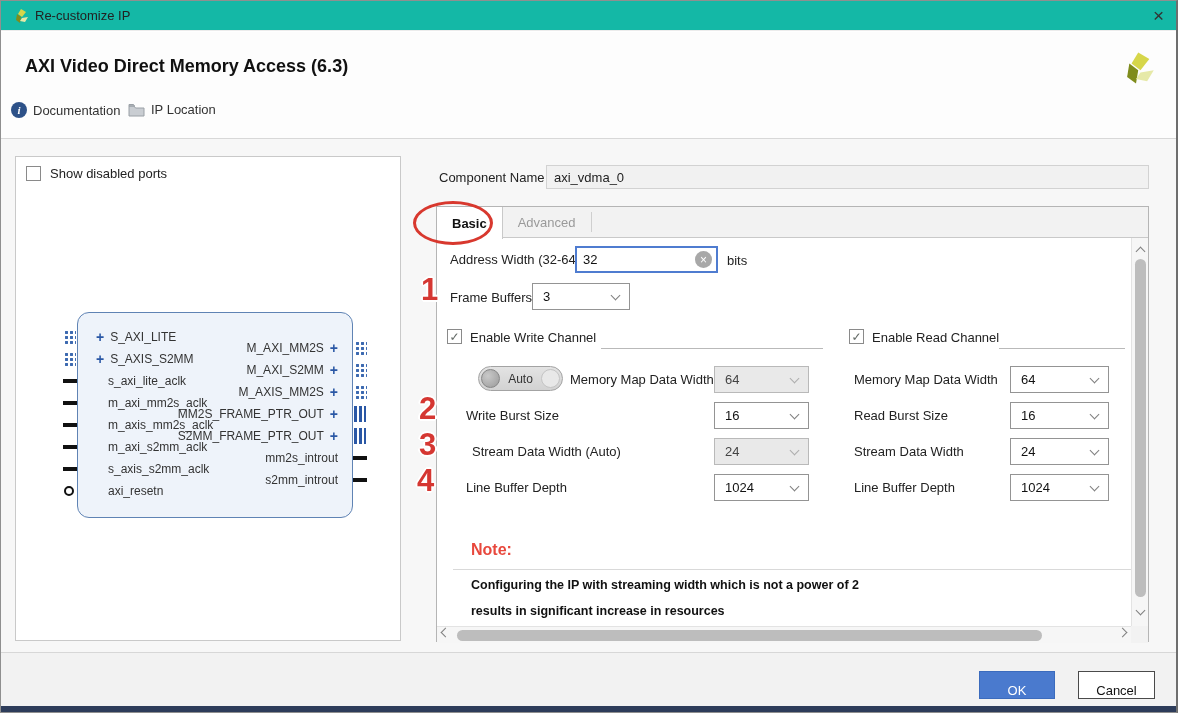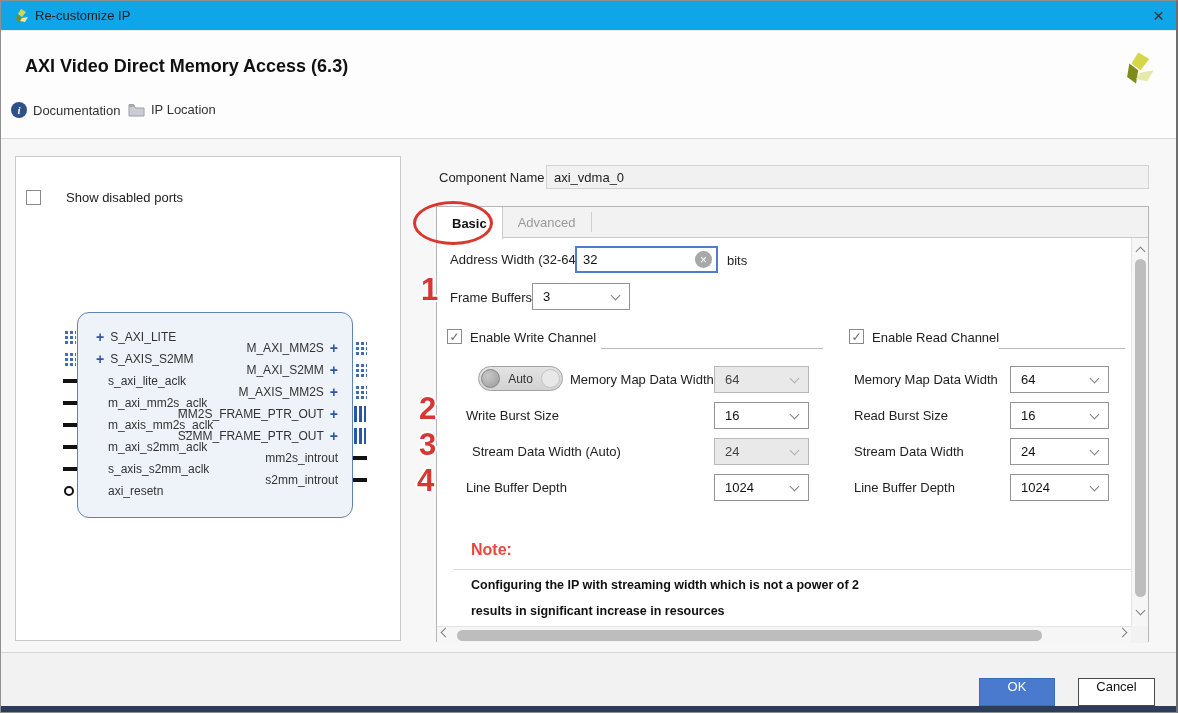--- a/index.html
+++ b/index.html
@@ -1,33 +1,33 @@
 <!DOCTYPE html>
 <html><head>
 <meta charset="utf-8">
 <style>
   * { margin:0; padding:0; box-sizing:border-box; }
   body { background:#ddd; font-family:"Liberation Sans", sans-serif; }
   .window{position:relative;width:1178px;height:713px;background:#fff;border:1px solid #8f8f8f;border-right:2px solid #6e6e6e;overflow:hidden;}
   
-  .titlebar{position:absolute;top:0;left:0;right:0;height:30px;background:#0ea5e9;border-bottom:1px solid #ececec;}
+  .titlebar{position:absolute;top:0;left:0;right:0;height:30px;background:#14b8a6;border-bottom:1px solid #ececec;}
   .titlebar .ttl{position:absolute;left:34px;top:7px;font-size:13px;color:#222;}
   .logo-sm{position:absolute;left:10px;top:6px;}
   .close-btn{position:absolute;right:12px;top:3px;font-size:19px;color:#333;cursor:pointer;line-height:24px;}
   
   .header{position:absolute;top:31px;left:0;right:0;height:107px;background:#fdfdfd;border-bottom:1px solid #d8d8d8;}
   .header .h-title{position:absolute;left:24px;top:24px;font-size:18px;font-weight:bold;color:#111;}
   .link-row{position:absolute;display:flex;align-items:center;gap:6px;font-size:13px;color:#333;cursor:pointer;}
   .info-ic{width:16px;height:16px;border-radius:50%;background:#2d5188;color:#fff;font-size:11px;font-weight:bold;display:flex;align-items:center;justify-content:center;font-family:"Liberation Serif",serif;font-style:italic;}
   .logo-lg{position:absolute;right:20px;top:16px;}
   
   .main{position:absolute;top:138px;left:0;right:0;height:513px;background:#f7f7f7;}
   
   .left-panel{position:absolute;left:14px;top:17px;width:386px;height:485px;background:#fff;border:1px solid #c9c9c9;}
-  .cb-row{position:absolute;left:10px;top:9px;display:flex;align-items:center;gap:25px;font-size:13px;color:#222;margin-top:24px;}
+  .cb-row{position:absolute;left:10px;top:9px;display:flex;align-items:center;gap:9px;font-size:13px;color:#222;}
   .cb{width:15px;height:15px;border:1px solid #8a8a8a;background:#fff;display:flex;align-items:center;justify-content:center;font-size:12px;color:#636a66;cursor:pointer;}
   .diagram-box{position:absolute;left:61px;top:155px;width:276px;height:206px;background:#eef3fa;border:1px solid #5f83b4;border-radius:12px;}
   .port-l{position:absolute;left:18px;height:16px;display:flex;align-items:center;gap:6px;font-size:12px;color:#333;white-space:nowrap;}
   .port-l.noplus{left:30px;text-align:right;}
   .port-r{position:absolute;right:14px;height:16px;display:flex;align-items:center;gap:6px;font-size:12px;color:#333;white-space:nowrap;}
   .plus{color:#2a57a5;font-weight:bold;font-size:14px;line-height:12px;}
   .stub{position:absolute;width:13px;height:15px;}
   .stub.dots{background-image:radial-gradient(circle,#3c69b0 1.4px,transparent 1.6px);background-size:5px 5px;background-position:1px 1px;}
   .stub.bars{width:12px;height:16px;background:repeating-linear-gradient(90deg,#2a57a5 0 3px,transparent 3px 5px);}
   .stub.wire{width:14px;height:4px;background:#111;}
@@ -67,21 +67,21 @@
   .hscroll{position:absolute;left:0;top:419px;width:696px;height:17px;background:#f6f6f6;border-top:1px solid #e3e3e3;}
   .hthumb{position:absolute;left:20px;top:3px;width:585px;height:11px;background:#bdbdbd;border-radius:6px;cursor:pointer;}
   .harrow{position:absolute;top:5px;cursor:pointer;}
   .scroll-corner{position:absolute;right:0;top:419px;width:17px;height:17px;background:#f2f2f2;}
   
   .red-ellipse{position:absolute;left:412px;top:62px;width:80px;height:44px;border:3px solid #d8382e;border-radius:50%;z-index:30;pointer-events:none;}
   .red-num{position:absolute;font-size:31px;font-weight:bold;color:#d53732;z-index:30;line-height:1;
     text-shadow:-2px 0 #fff,2px 0 #fff,0 -2px #fff,0 2px #fff,-1px -1px #fff,1px 1px #fff,-1px 1px #fff,1px -1px #fff;pointer-events:none;}
   
   .footer{position:absolute;top:651px;left:0;right:0;height:56px;background:#f2f2f2;border-top:1px solid #d7d7d7;}
-  .btn{position:absolute;top:25px;height:28px;font-size:13px;display:flex;align-items:flex-start;justify-content:center;cursor:pointer;}
+  .btn{position:absolute;top:18px;height:28px;font-size:13px;display:flex;align-items:flex-end;justify-content:center;cursor:pointer;}
   .btn-ok{left:978px;width:76px;background:#4a7ace;color:#fff;border:1px solid #3b6bbd;}
   .btn-cancel{left:1077px;width:77px;background:#fff;color:#111;border:1px solid #4a4a4a;}
   .bottom-strip{position:absolute;left:0;right:0;bottom:0;height:6px;background:#2d3c5a;}
 </style>
 </head>
 <body>
 
 <div class="window">
 
   <div class="titlebar">

